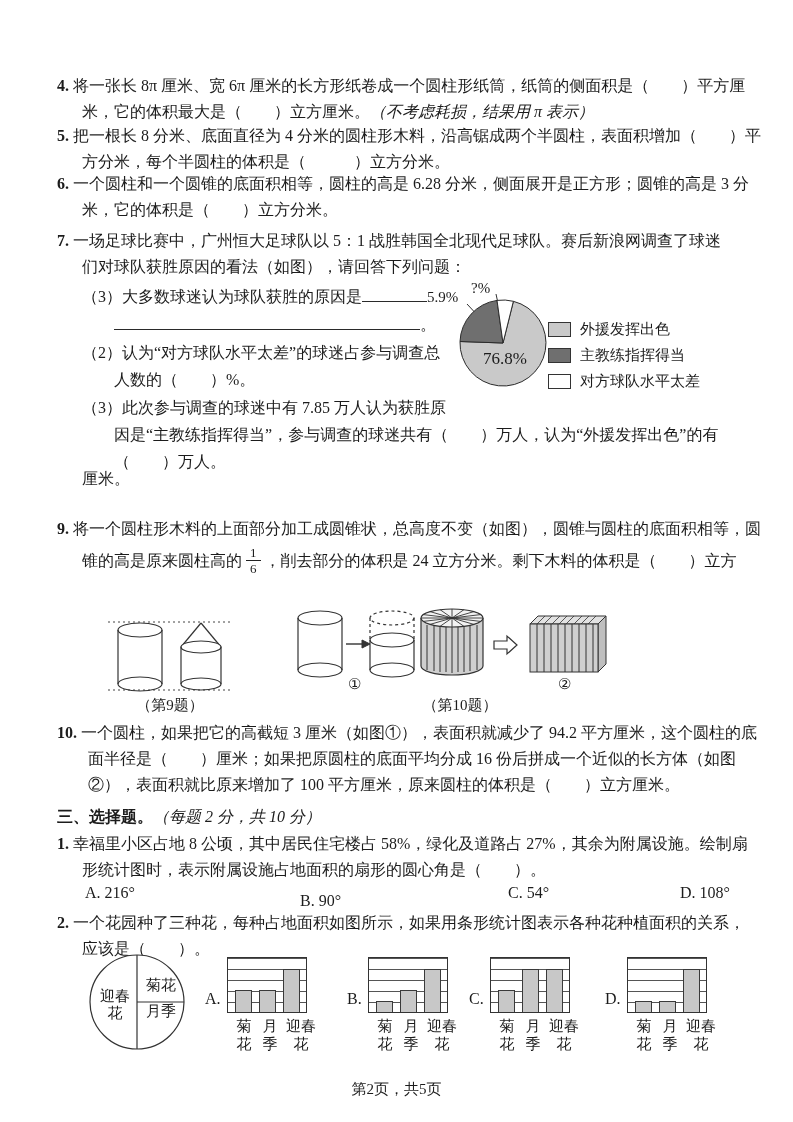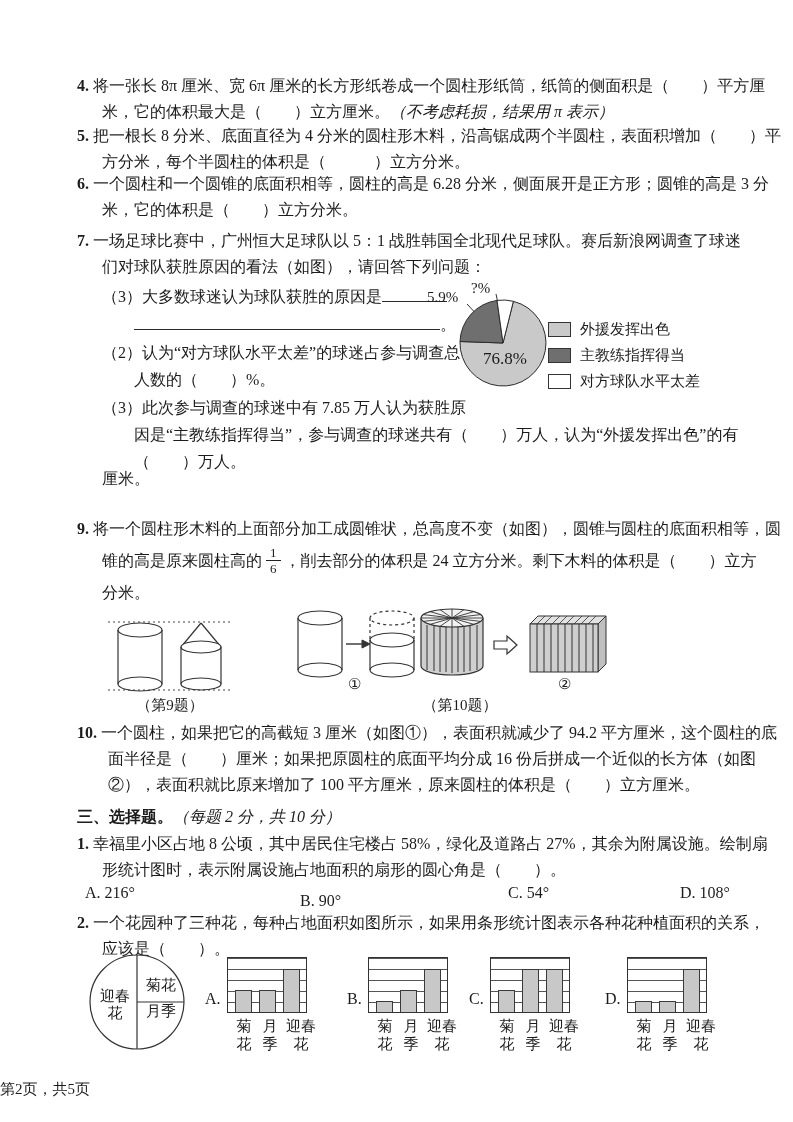--- a/index.html
+++ b/index.html
@@ -1,19 +1,19 @@
 <!DOCTYPE html>
 <html><head>
 <meta charset="utf-8">
 <style>
   html,body{margin:0;padding:0;background:#e8e8e8;}
   .page{position:relative;width:793px;height:1122px;background:#ffffff;margin:0 auto;
         font-family:"Liberation Serif","DejaVu Serif",serif;color:#1c1c1c;font-size:16px;overflow:hidden;}
   .q{position:absolute;left:57px;width:714px;}
-  .l{white-space:nowrap;line-height:26px;height:26px;margin-left:20px;}
+  .l{white-space:nowrap;line-height:26px;height:26px;}
   .cont{padding-left:25px;}
   .cont10{padding-left:31px;}
   .qno{font-weight:bold;margin-right:4px;}
   .kai{font-style:italic;}
   .abs{position:absolute;}
   .blank{display:inline-block;border-bottom:1px solid #2a2a2a;height:15px;}
   .lbl{position:absolute;font-size:15px;white-space:nowrap;line-height:17px;}
   .legend{position:absolute;left:548px;top:320px;}
   .legend-row{display:flex;align-items:center;margin-bottom:7px;}
   .sw{width:21px;height:13px;border:1px solid #333;margin-right:9px;flex:0 0 auto;}
@@ -26,21 +26,21 @@
           background-image:linear-gradient(to bottom,#555 0,#555 1px,transparent 1px);
           background-size:100% 11px;background-color:#fff;}
   .bar{position:absolute;bottom:0;background:#c8c8c8;border:1px solid #3a3a3a;border-bottom:none;box-sizing:border-box;}
   .optletter{position:absolute;font-size:16px;white-space:nowrap;}
   .cats{position:absolute;top:1017px;display:flex;font-size:15px;line-height:18px;text-align:center;}
   .cats span{white-space:pre-line;display:inline-block;}
   .cat1{width:26px;margin-left:4px;}
   .cat2{width:26px;margin-left:0px;}
   .cat3{width:36px;margin-left:0px;}
   .mcopt{position:absolute;white-space:nowrap;}
-  .footer{position:absolute;left:0;top:1080px;width:100%;font-size:15px;}
+  .footer{position:absolute;left:0;top:1080px;width:100%;text-align:center;font-size:15px;}
   svg{position:absolute;overflow:visible;}
   .caption{position:absolute;font-size:15px;text-align:center;white-space:nowrap;}
 </style>
 </head>
 <body>
 
 <div class="page">
 
   <div class="q" style="top:73px">
     <div class="l"><b class="qno">4.</b><span>将一张长 8π 厘米、宽 6π 厘米的长方形纸卷成一个圆柱形纸筒，纸筒的侧面积是（　　）平方厘</span></div>
@@ -97,21 +97,20 @@
   <div class="q" style="top:466px">
     <div class="l cont"><span>厘米。</span></div>
   </div>
 
   <div class="q" style="top:516px">
     <div class="l"><b class="qno">9.</b><span>将一个圆柱形木料的上面部分加工成圆锥状，总高度不变（如图），圆锥与圆柱的底面积相等，圆</span></div>
     <div class="l cont" style="line-height:38px;height:38px"><span>锥的高是原来圆柱高的</span><span class="frac">
           <span class="num">1</span>
           <span class="den">6</span>
         </span><span>，削去部分的体积是 24 立方分米。剩下木料的体积是（　　）立方</span></div>
-    <div class="l cont"><span>分米。</span></div>
   </div>
 
   <svg style="left:100px;top:604px" width="145" height="95" viewBox="0 0 145 95">
     <line x1="8" y1="18" x2="132" y2="18" stroke="#444" stroke-width="1" stroke-dasharray="2,3"></line>
     <line x1="8" y1="86" x2="132" y2="86" stroke="#444" stroke-width="1" stroke-dasharray="2,3"></line>
     <g fill="#fff" stroke="#333" stroke-width="1.2">
       <ellipse cx="40" cy="26" rx="22" ry="7"></ellipse>
       <line x1="18" y1="26" x2="18" y2="80"></line>
       <line x1="62" y1="26" x2="62" y2="80"></line>
       <ellipse cx="40" cy="80" rx="22" ry="7" fill="none"></ellipse>

